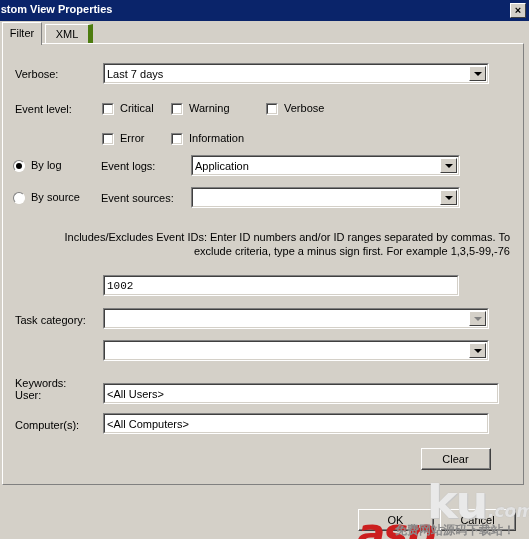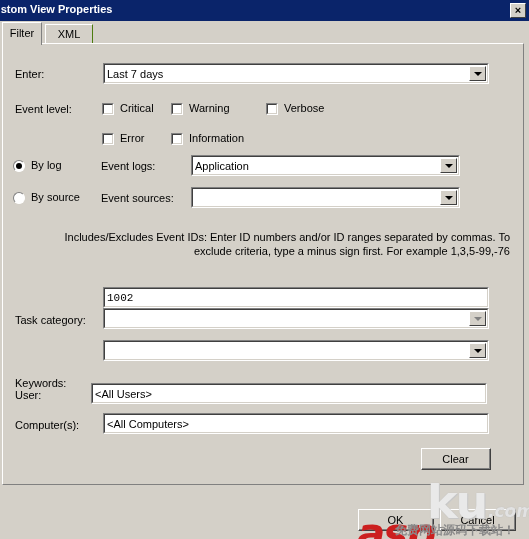--- a/index.html
+++ b/index.html
@@ -82,21 +82,21 @@
     height: 22px;
   }
   .tab {
     position: absolute;
     top: 2px;
     height: 20px;
     box-sizing: border-box;
     background: #d4d0c8;
     border-top: 1px solid #ffffff;
     border-left: 1px solid #ffffff;
-    border-right: 1px solid #4d7c0f;
+    border-right: 5px solid #4d7c0f;
     font-size: 11px;
     color: #000000;
     text-align: center;
     line-height: 18px;
     cursor: pointer;
   }
   .tab.active {
     top: 0px;
     height: 23px;
     line-height: 20px;
@@ -379,21 +379,21 @@
     <div class="tab active" id="tab-filter">
       <span>Filter</span>
     </div>
     <div class="tab" id="tab-xml">
       <span>XML</span>
     </div>
   </div>
 
   <div class="tabpanel">
 
-    <div class="lbl" style="left:12px; top:24px;">Enter:</div>
+    <div class="lbl" style="left:12px; top:24px;">Verbose:</div>
     <div class="field" style="left:100px; top:19px; width:386px; height:21px;">
       <div class="inner"></div>
       <div class="val">Last 7 days</div>
       <div class="combo-btn">
         <span class="arrow"></span>
       </div>
     </div>
 
     <div class="lbl" style="left:12px; top:59px;">Event level:</div>
 
@@ -455,21 +455,21 @@
       <div class="combo-btn">
         <span class="arrow"></span>
       </div>
     </div>
 
     <div class="helptext" style="left:12px; top:186px; width:495px;text-align:right;">
       <div>Includes/Excludes Event IDs: Enter ID numbers and/or ID ranges separated by commas. To</div>
       <div>exclude criteria, type a minus sign first. For example 1,3,5-99,-76</div>
     </div>
 
-    <div class="field" style="left:100px; top:231px; width:386px; height:21px;margin-top:12px;">
+    <div class="field" style="left:100px; top:231px; width:356px; height:21px;">
       <div class="inner"></div>
       <div class="val mono">1002</div>
     </div>
 
     <div class="lbl" style="left:12px; top:270px;">Task category:</div>
     <div class="field" style="left:100px; top:264px; width:386px; height:21px;">
       <div class="inner"></div>
       <div class="val"></div>
       <div class="combo-btn disabled">
         <span class="arrow"></span>
@@ -479,21 +479,21 @@
     <div class="lbl" style="left:12px; top:302px;margin-top:31px;">Keywords:</div>
     <div class="field" style="left:100px; top:296px; width:386px; height:21px;">
       <div class="inner"></div>
       <div class="val"></div>
       <div class="combo-btn">
         <span class="arrow"></span>
       </div>
     </div>
 
     <div class="lbl" style="left:12px; top:345px;">User:</div>
-    <div class="field" style="left:88px; top:339px; width:396px; height:21px;">
+    <div class="field" style="left:100px; top:339px; width:396px; height:21px;">
       <div class="inner"></div>
       <div class="val">&lt;All Users&gt;</div>
     </div>
 
     <div class="lbl" style="left:12px; top:375px;">Computer(s):</div>
     <div class="field" style="left:100px; top:369px; width:386px; height:21px;">
       <div class="inner"></div>
       <div class="val">&lt;All Computers&gt;</div>
     </div>
 

